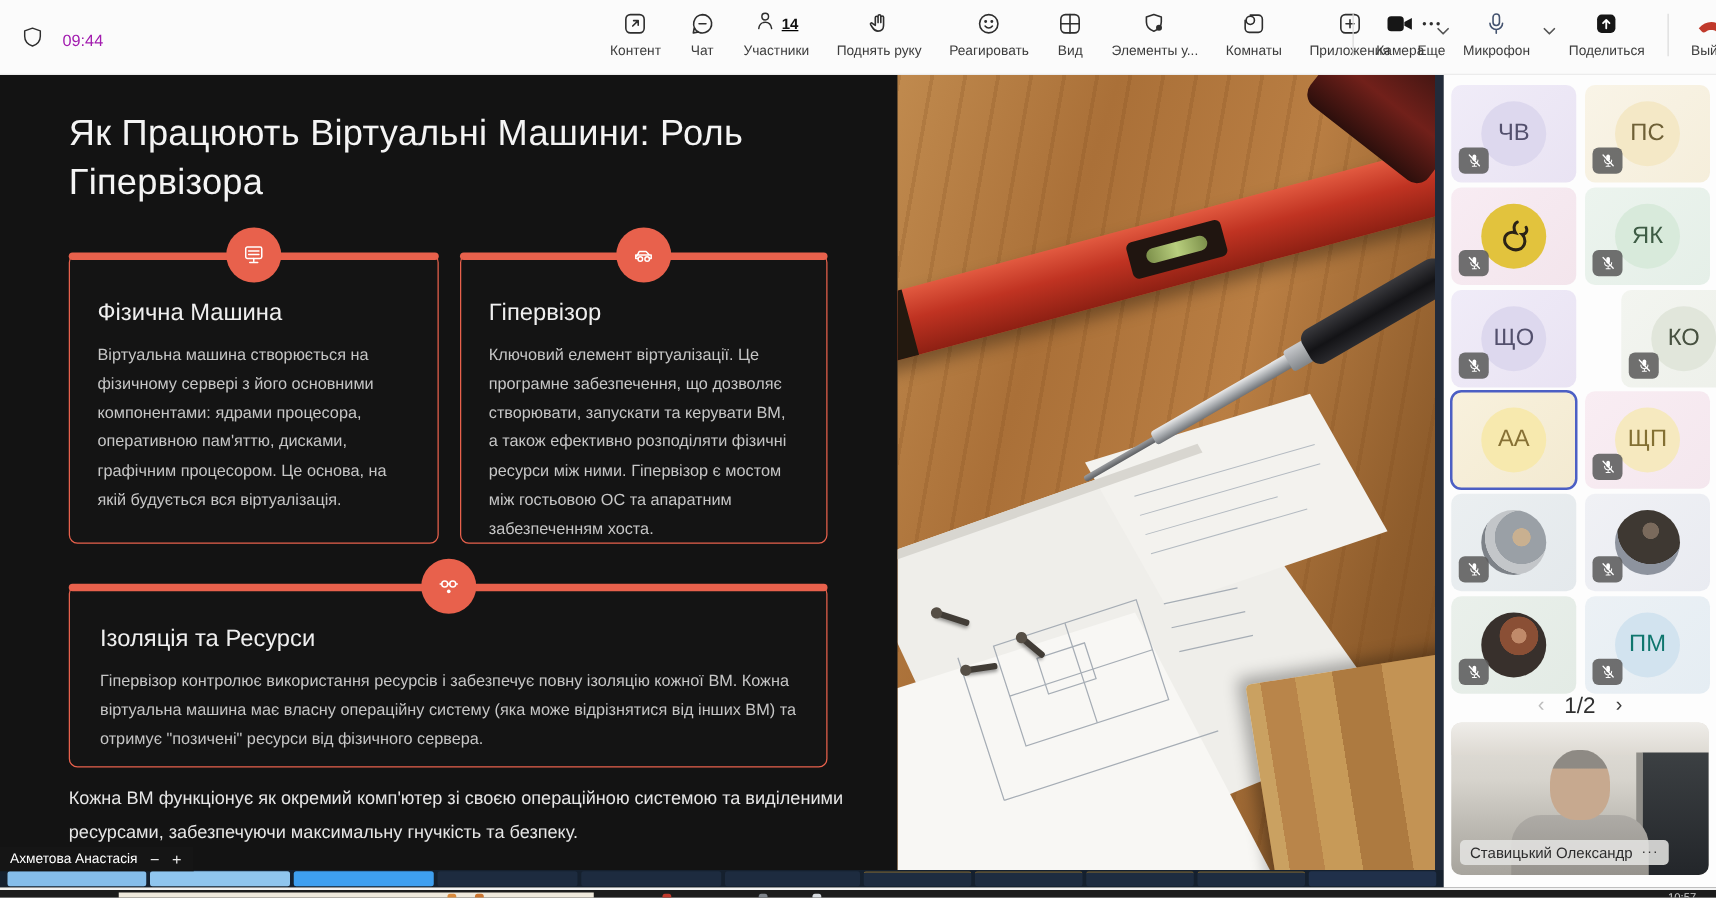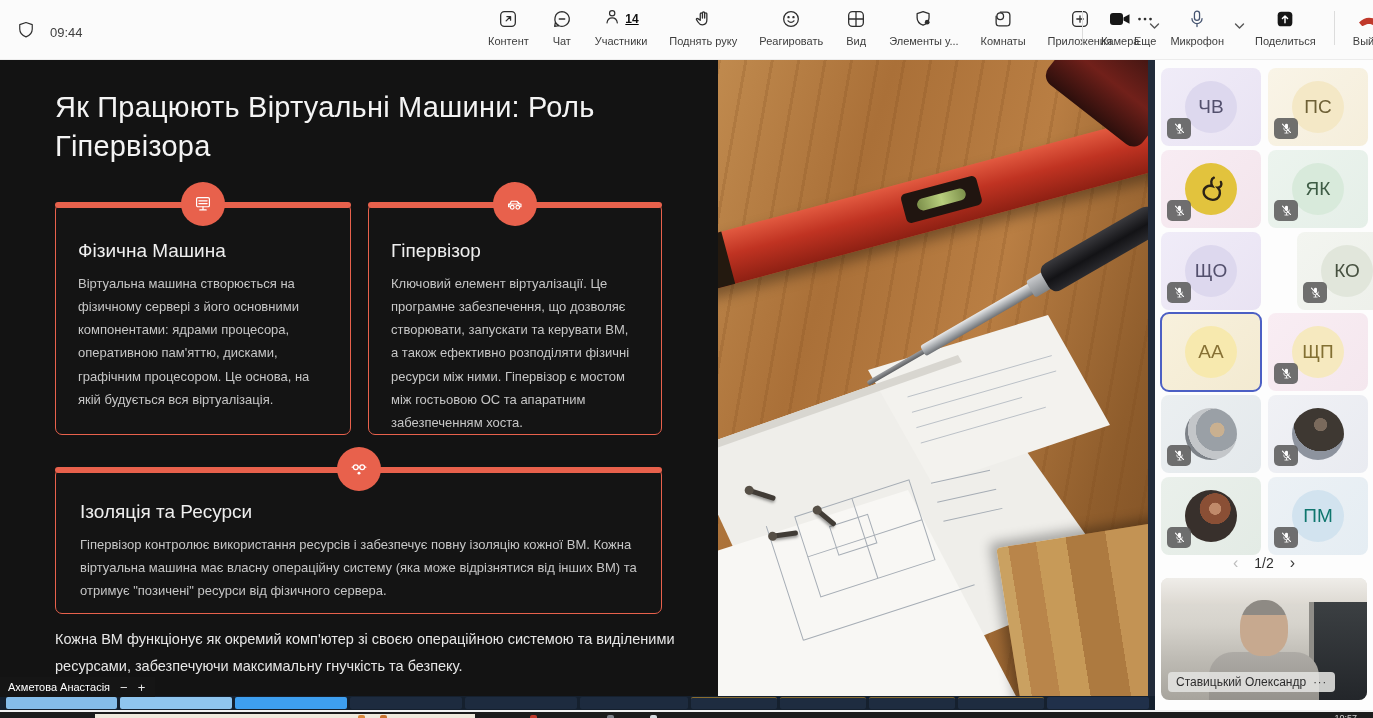--- a/index.html
+++ b/index.html
@@ -3,21 +3,21 @@
 <meta charset="utf-8">
 <style>
   * { margin:0; padding:0; box-sizing:border-box; }
   html,body { width:1373px; height:718px; overflow:hidden; }
   body { font-family:"Liberation Sans", sans-serif; background:#fff; position:relative; }
   .app { position:absolute; inset:0; }
 
   
   .toolbar { position:absolute; left:0; top:0; width:1373px; height:60px; background:#fbfbfb; border-bottom:1px solid #ececec; z-index:30; }
   .tb-left { position:absolute; left:16px; top:20px; display:flex; align-items:center; gap:14px; }
-  .tb-time { font-size:13px; color:#404040; }
+  .tb-time { font-size:13px; color:#a21caf; }
   .tb-group { position:absolute; top:7px; display:flex; align-items:flex-start; }
   .tb-center { left:484px; gap:14px; }
   .tb-right { left:1072px; gap:4px; }
   .tb-btn { display:flex; flex-direction:column; align-items:center; gap:4px; cursor:pointer; padding:0 4px; }
   .tb-btn .ic { height:24px; display:flex; align-items:center; justify-content:center;text-decoration:underline; }
   .tb-btn .lbl { font-size:11px; color:#3d3d3d; white-space:nowrap; }
   .tb-badge { font-size:12px; font-weight:bold; color:#111; margin-left:2px; }
   .icrow { display:flex; align-items:center; }
   .tb-divider { width:1px; height:34px; background:#dcdcdc; margin:4px 10px 0; }
   .chev { margin-top:9px; padding:0 2px; cursor:pointer; }
@@ -84,21 +84,21 @@
   .t-grey { background:linear-gradient(135deg,#ebeff1,#e4e9ec); }
   .t-slate { background:linear-gradient(135deg,#f0f1f5,#e9ebf1); }
   .t-mint { background:linear-gradient(135deg,#eaf0eb,#e3ebe5); }
   .t-blue { background:linear-gradient(135deg,#ecf1f5,#e5edf3); } .c-blue { background:#d2e3ef; color:#0f766e; }
   .c-photo1 { background:radial-gradient(circle at 62% 42%, #c9b090 0 16%, #9aa0a6 17% 48%, #c3c6c9 49% 66%, #7d8288 67% 100%); }
   .c-photo2 { background:radial-gradient(circle at 55% 32%, #7a6a5c 0 14%, #3e3832 15% 58%, #8d939e 59% 100%); }
   .c-photo3 { background:radial-gradient(circle at 58% 36%, #c08a6a 0 13%, #8a4f35 14% 34%, #38302c 35% 100%); }
   .pagination { position:absolute; left:0; top:494px; width:218px; display:flex; align-items:center; justify-content:center; gap:16px; }
   .pagination .pv { font-size:16px; color:#bdbdbd; cursor:default; }
   .pagination .nx { font-size:16px; color:#3c3c3c; cursor:pointer; }
-  .pagination .pg { font-size:14px; color:#2f2f2f; }
+  .pagination .pg { font-size:18px; color:#2f2f2f; }
   .spotlight { position:absolute; left:6px; top:518px; width:206px; height:122px; border-radius:8px; overflow:hidden;
     background:linear-gradient(180deg,#e3e0da 0%,#d6d3cc 38%,#bbb8b1 70%,#a7a49d 100%); }
   .spotlight .win { position:absolute; right:0; top:24px; width:58px; height:98px; background:linear-gradient(180deg,#3c4043,#23262a); border-left:5px solid #8f8d88; }
   .spotlight .beam { position:absolute; left:0; top:0; width:100%; height:26px; background:linear-gradient(180deg,#efede9,#ddd9d2); }
   .spotlight .body { position:absolute; left:48px; top:74px; width:110px; height:60px; border-radius:24px 24px 0 0; background:linear-gradient(180deg,#aeaba6,#8f8c86); }
   .spotlight .head { position:absolute; left:79px; top:22px; width:48px; height:56px; border-radius:46% 46% 42% 42%; background:linear-gradient(180deg,#8e8a84 0 26%, #c7a98f 27% 100%); }
   .name-pill { position:absolute; left:7px; bottom:8px; background:rgba(226,226,224,.88); border-radius:4px; padding:3px 8px; display:flex; align-items:center; gap:7px; }
   .name-pill .nm { font-size:12px; color:#2d2d2d; white-space:nowrap; }
   .name-pill .mn { font-size:11px; color:#2d2d2d; letter-spacing:1px; cursor:pointer; }
 

